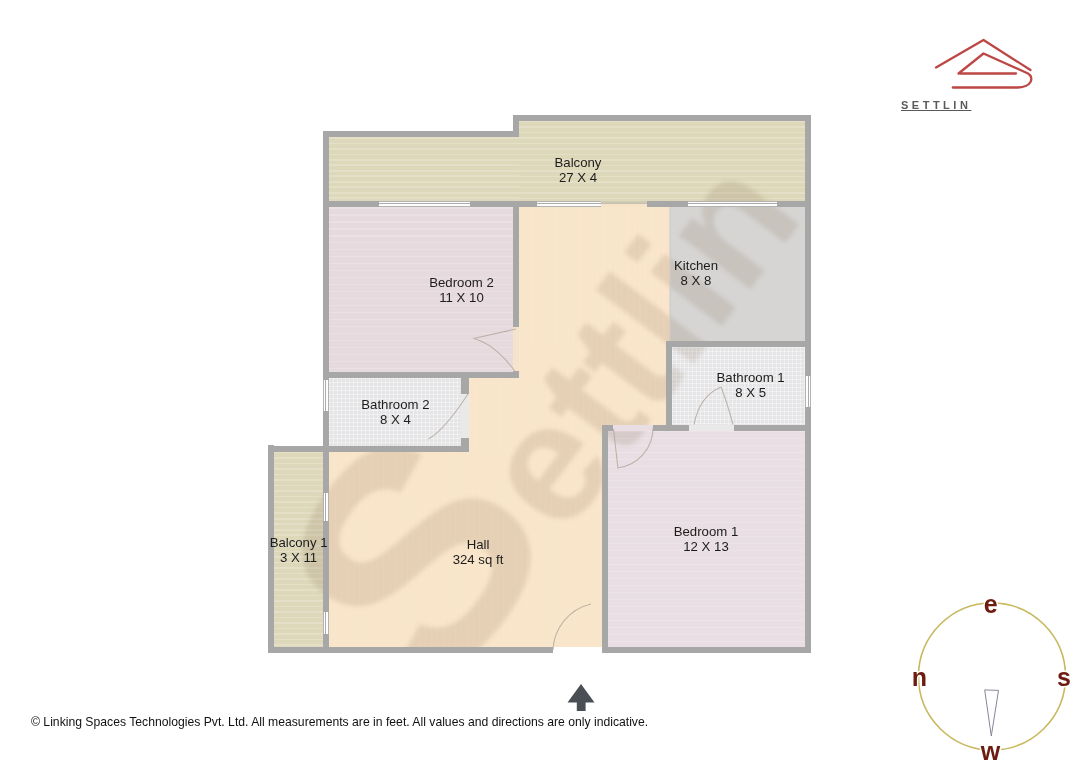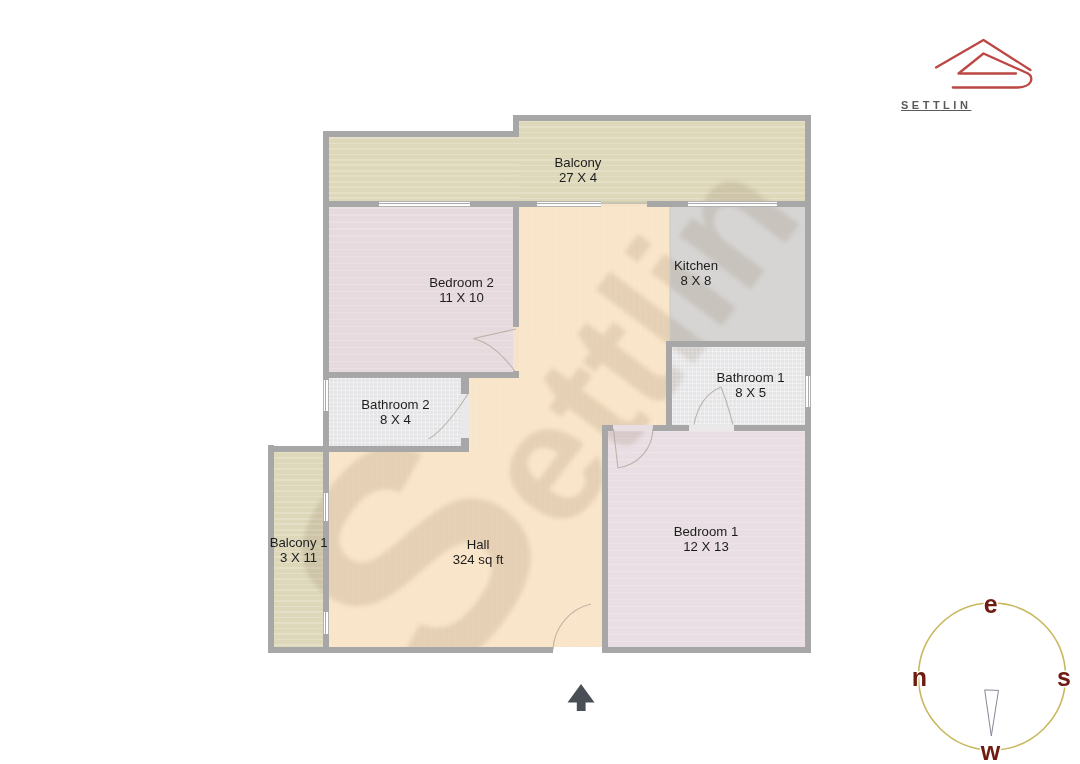--- a/index.html
+++ b/index.html
@@ -118,14 +118,15 @@
 <div class="lbl" style="left:421.5px;top:275px;margin-left:40px;">Bedroom 2<br>11 X 10</div>
 <div class="lbl" style="left:696px;top:258.1px;">Kitchen<br>8 X 8</div>
 <div class="lbl" style="left:395.4px;top:397.3px;">Bathroom 2<br>8 X 4</div>
 <div class="lbl" style="left:738.6px;top:369.6px;margin-left:12px;">Bathroom 1<br>8 X 5</div>
 <div class="lbl" style="left:298.6px;top:534.8px;">Balcony 1<br>3 X 11</div>
 <div class="lbl" style="left:478px;top:537.2px;">Hall<br>324 sq ft</div>
 <div class="lbl" style="left:706px;top:524px;">Bedroom 1<br>12 X 13</div>
 
 <div class="abs" style="left:901px;top:99.5px;font-size:11px;font-weight:bold;letter-spacing:3.5px;color:#5a5a5a;line-height:11px;z-index:6;text-decoration:underline;">SETTLIN</div>
 
+<div class="abs" style="left:31px;top:715.8px;font-size:12.2px;color:#111;line-height:13px;z-index:6;">© Linking Spaces Technologies Pvt. Ltd. All measurements are in feet. All values and directions are only indicative.</div>
 
 </div>
 
 </body></html>

